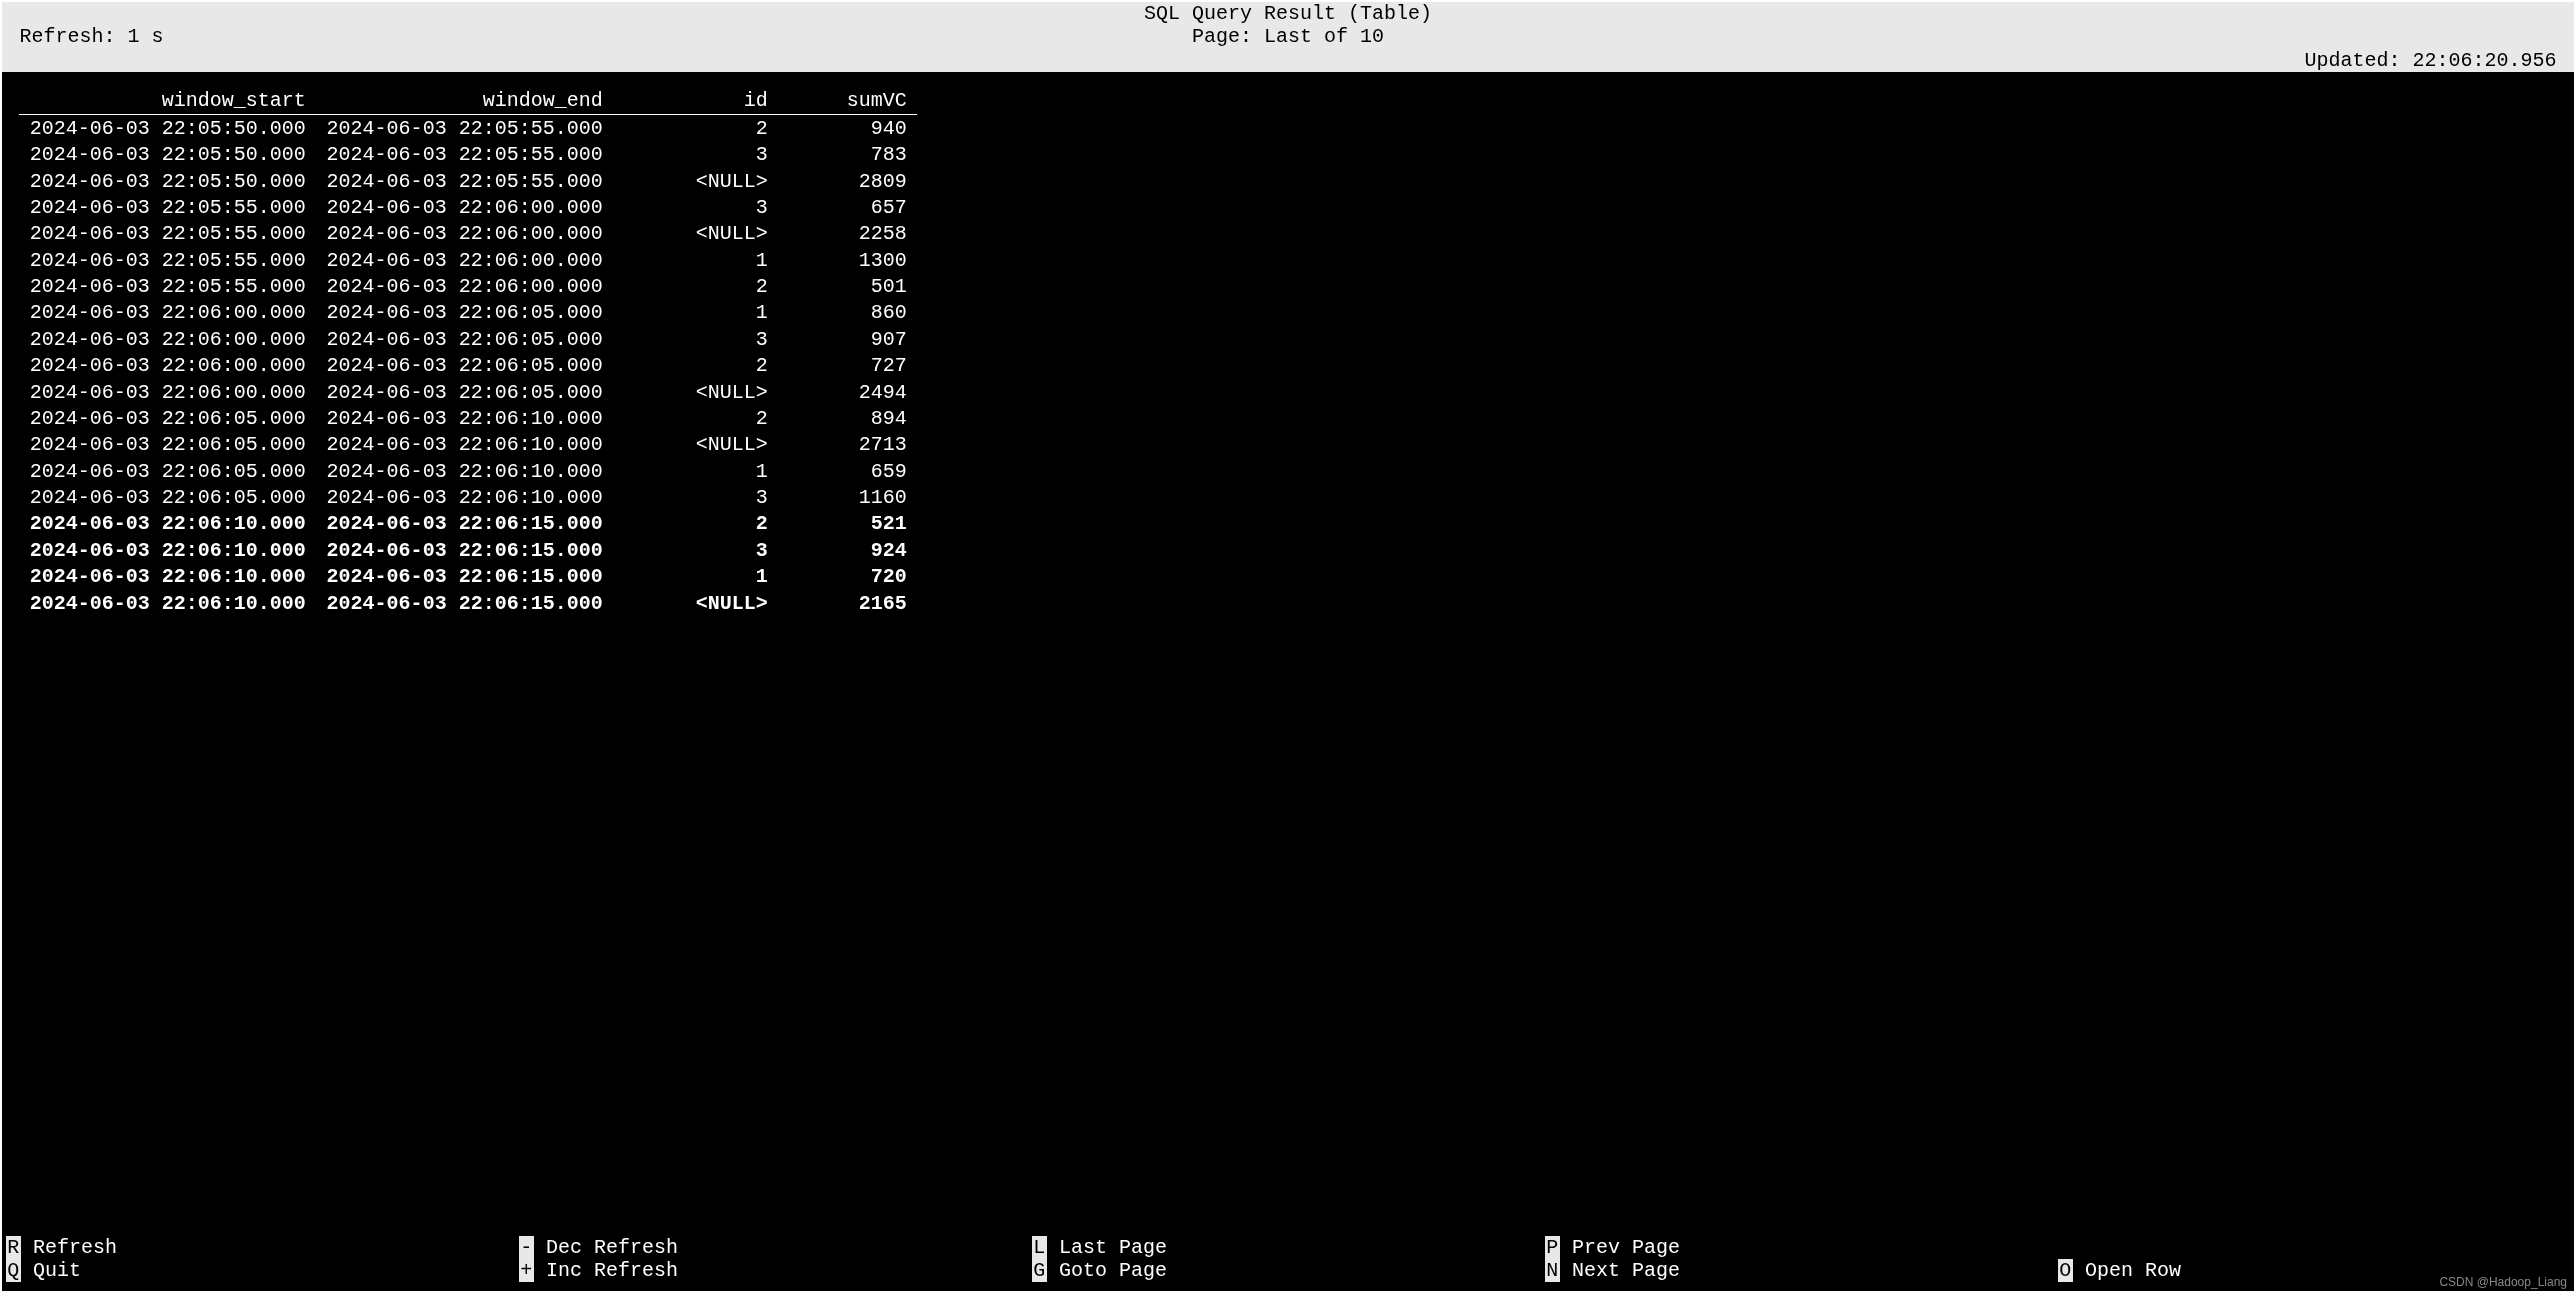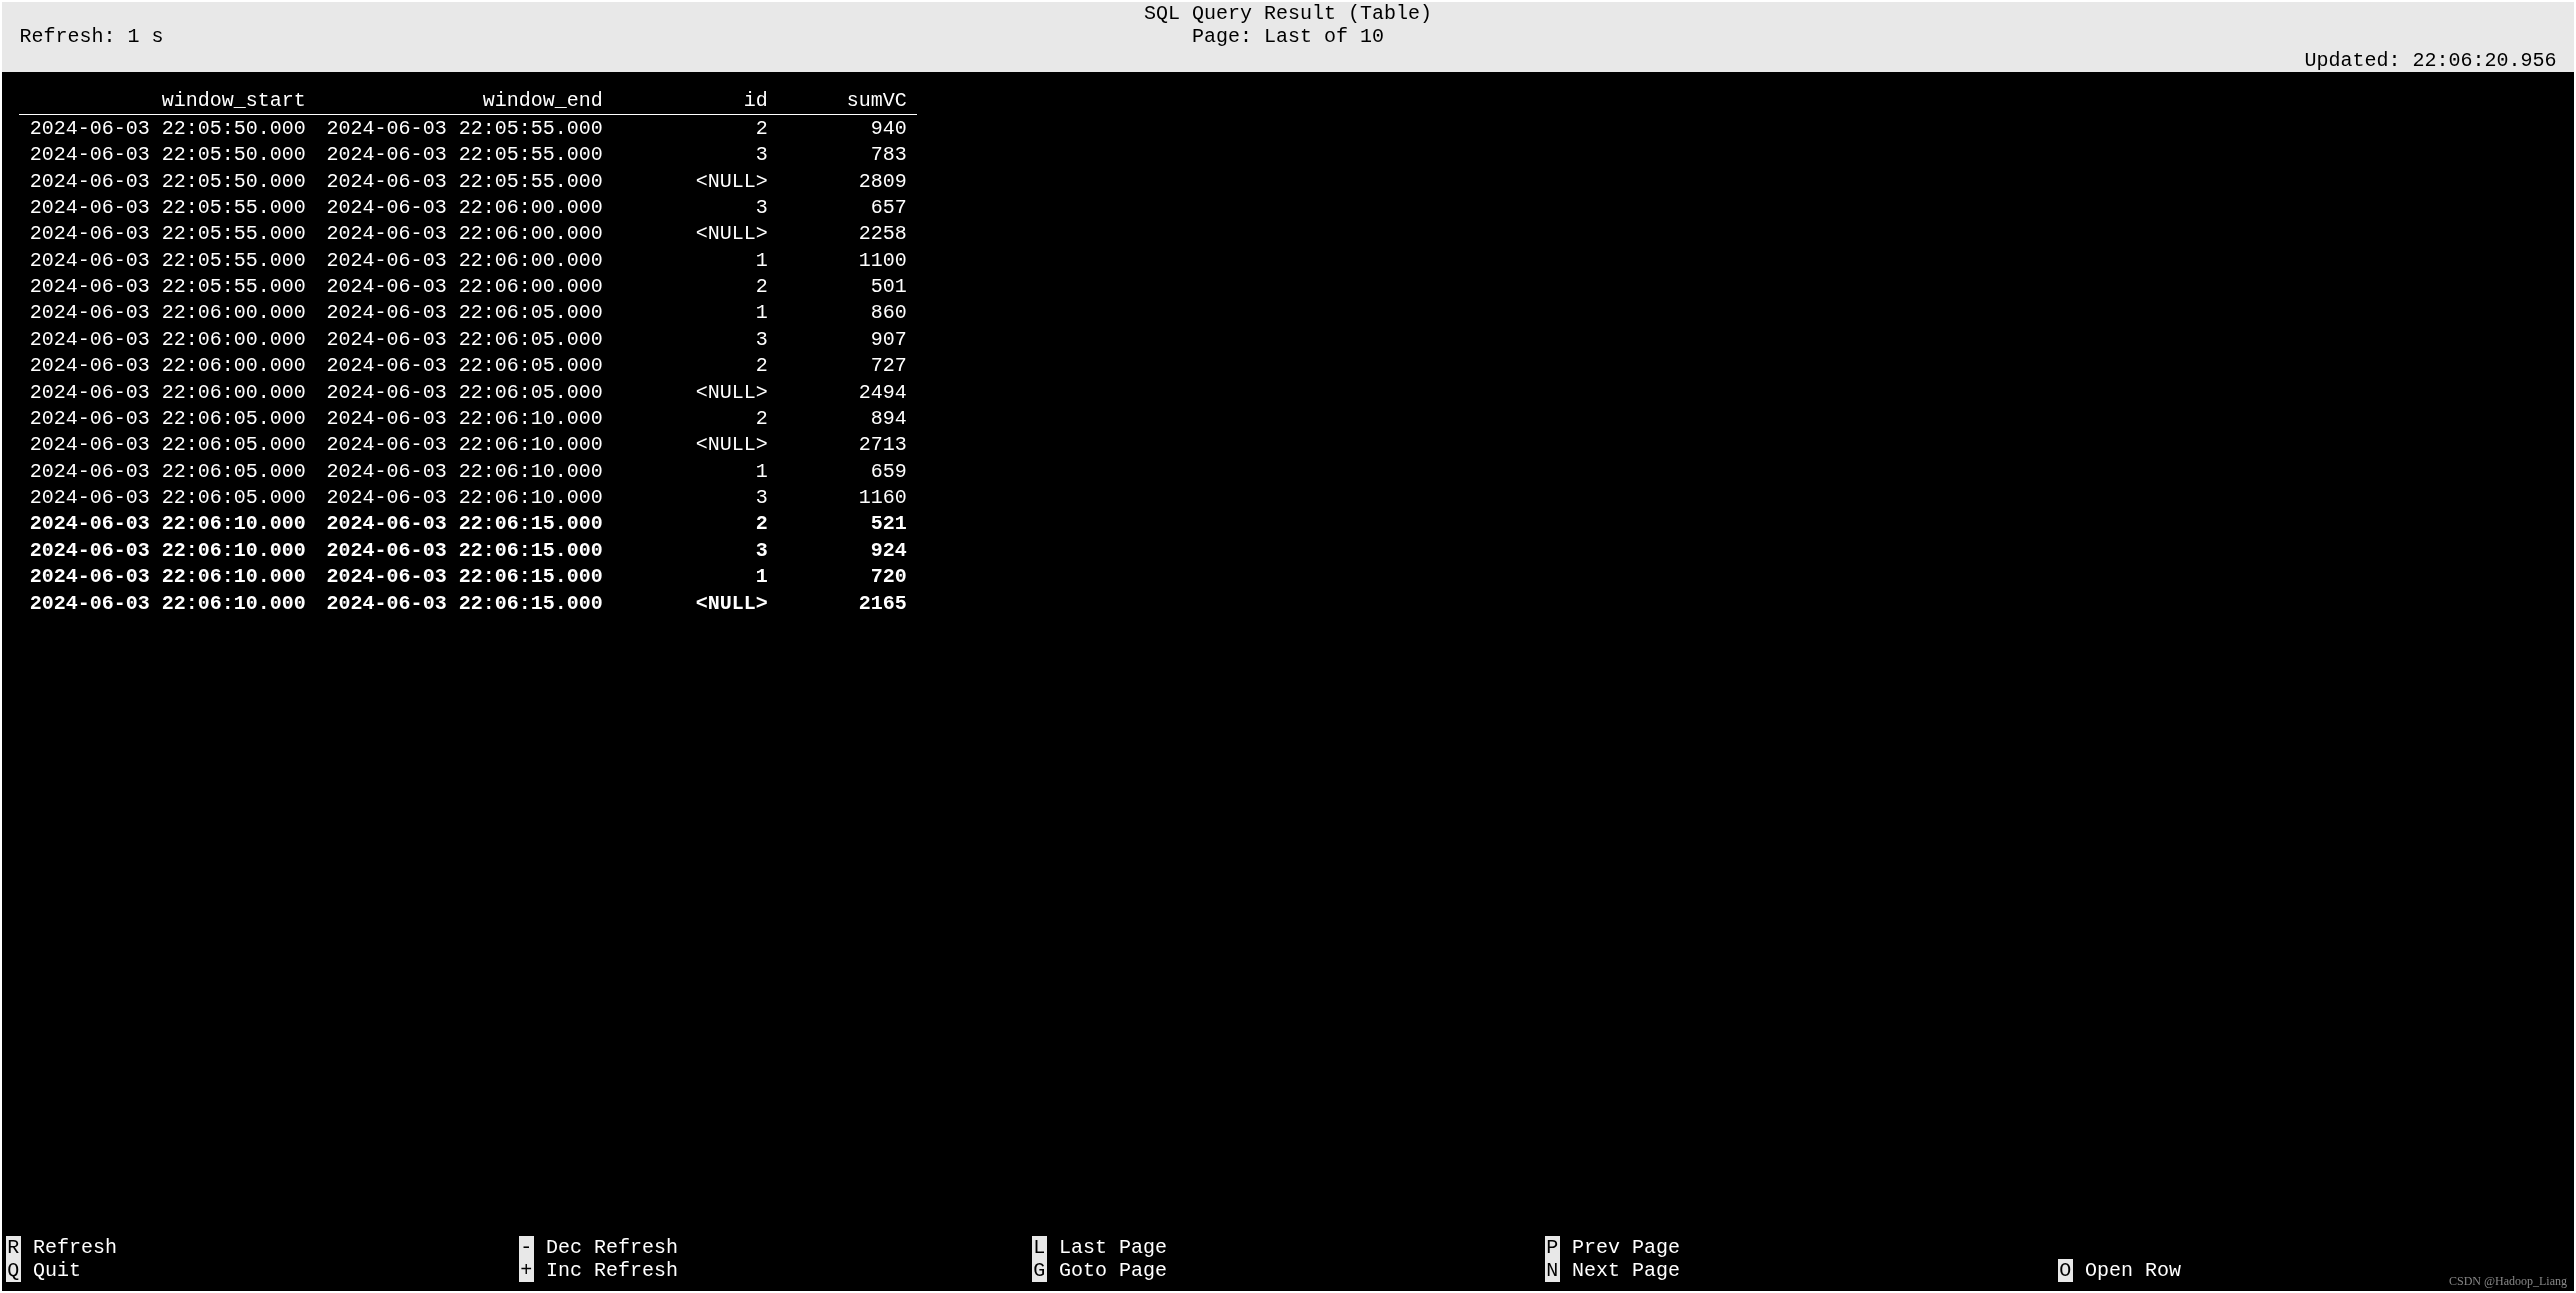--- a/index.html
+++ b/index.html
@@ -92,21 +92,21 @@
       min-width: 14px;
       text-align: center;
       padding: 0 1.7px;
     }
     .watermark {
       position: absolute;
       bottom: 1.7px;
       right: 7px;
       color: #888;
       font-size: 12px;
-      font-family: Liberation Serif, serif;
+      font-family: Liberation Sans, sans-serif;
     }
     .col-ws { width: 270px; }
     .col-we { width: 270px; }
     .col-id { width: 165px; }
     .col-sum { width: 139px; }
   </style>
 </head>
 <body>
 
 <div class="header">
@@ -156,21 +156,21 @@
         <tr>
           <td>2024-06-03 22:05:55.000</td>
           <td>2024-06-03 22:06:00.000</td>
           <td class="num">&lt;NULL&gt;</td>
           <td class="num">2258</td>
         </tr>
         <tr>
           <td>2024-06-03 22:05:55.000</td>
           <td>2024-06-03 22:06:00.000</td>
           <td class="num">1</td>
-          <td class="num">1100</td>
+          <td class="num">1300</td>
         </tr>
         <tr>
           <td>2024-06-03 22:05:55.000</td>
           <td>2024-06-03 22:06:00.000</td>
           <td class="num">2</td>
           <td class="num">501</td>
         </tr>
         <tr>
           <td>2024-06-03 22:06:00.000</td>
           <td>2024-06-03 22:06:05.000</td>

